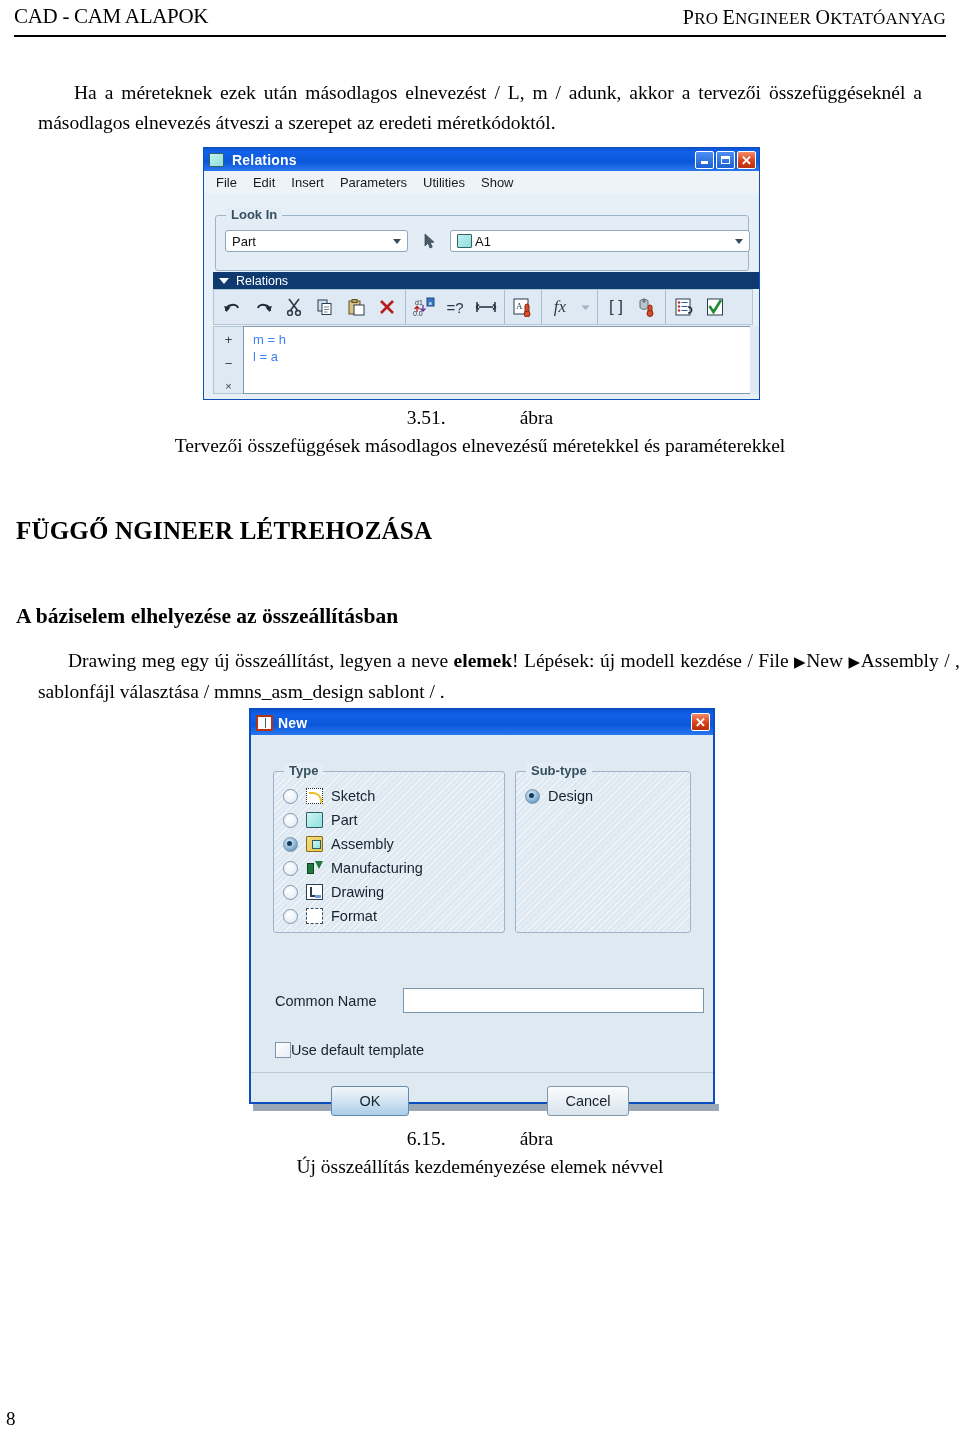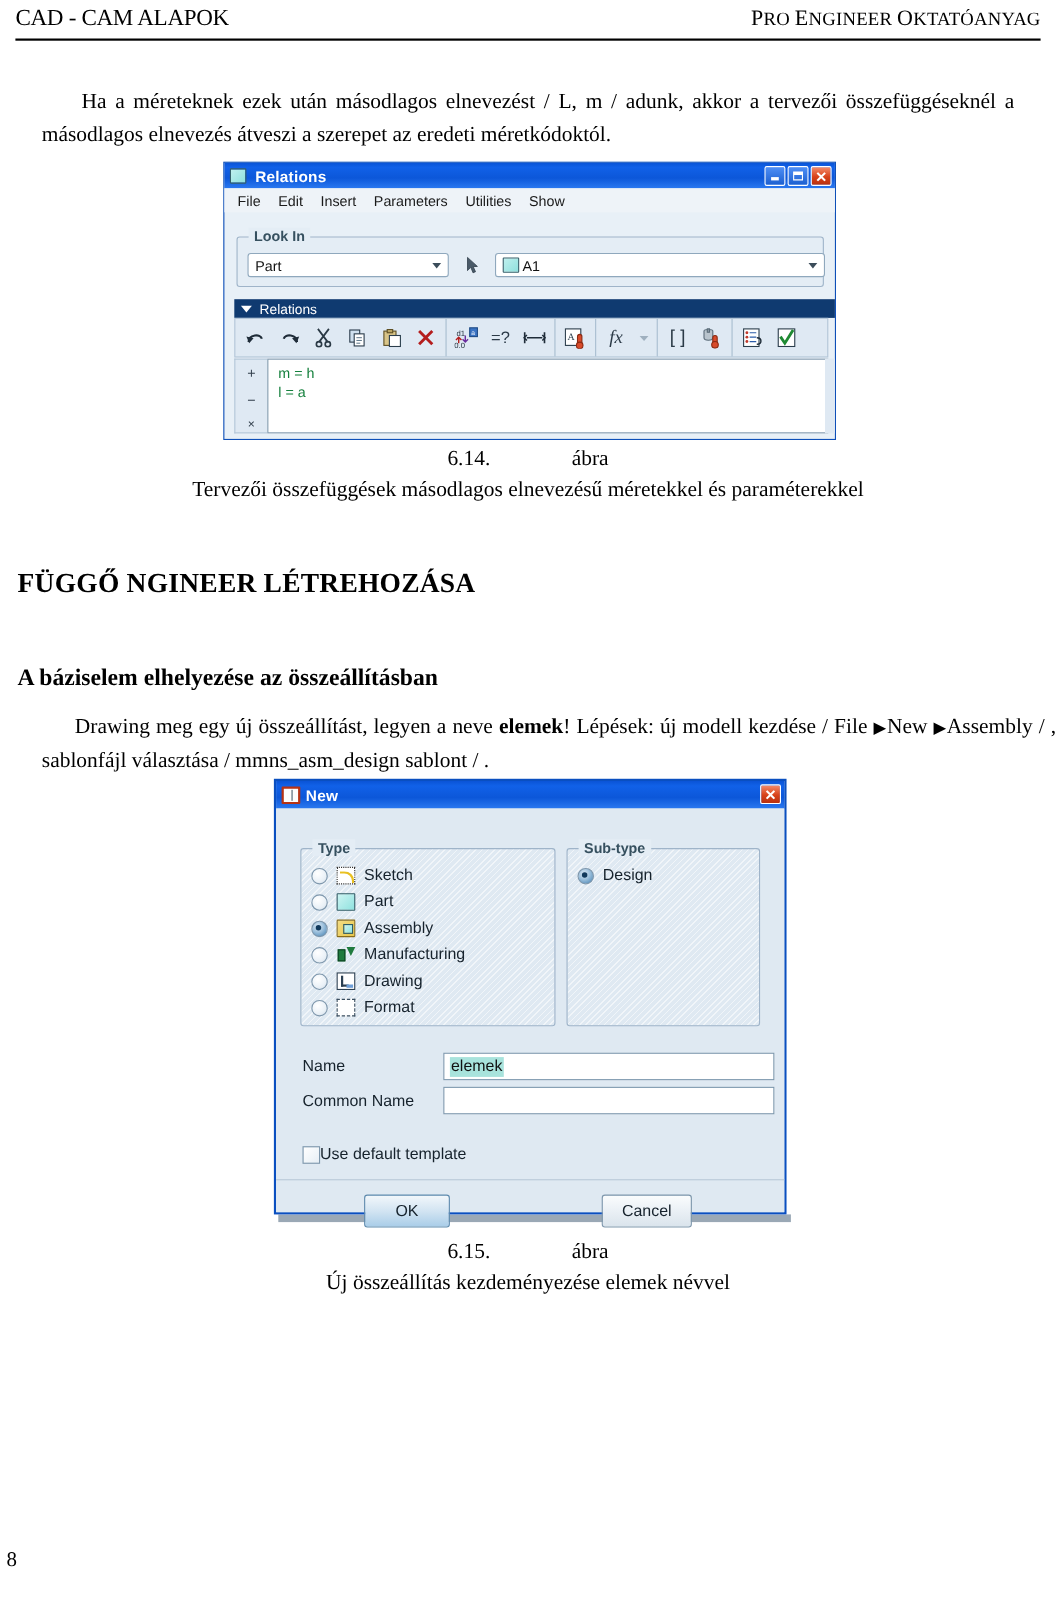--- a/index.html
+++ b/index.html
@@ -212,21 +212,21 @@
   #relations-window {
     left: 203px; top: 147px;
     width: 557px; height: 253px;
     border: 1px solid #0e4fb8;
     background: #e8f0f7;
   }
 
   .rel-lookin {
     position: absolute;
     left: 11px; top: 67px;
-    width: 534px; height: 46px;
+    width: 534px; height: 56px;
     background: #e4edf5;
   }
   .rel-lookin-inner {
     position: absolute; left: 9px; top: 12px;
     display: flex; align-items: center; gap: 7px;
   }
   .pick-btn {
     width: 26px; height: 24px;
     background: #e4edf5;
     border: 1px solid transparent;
@@ -303,21 +303,21 @@
   }
   .rel-textarea {
     flex: 1;
     background: #ffffff;
     border: 1px solid #7f98ad;
     box-sizing: border-box;
     padding: 4px 0 0 9px;
     font-family: "Liberation Sans", sans-serif;
     font-size: 13px;
     line-height: 17px;
-    color: #15803d;
+    color: #3b82f6;
   }
   .rel-scroll-right {
     position: absolute;
     right: 0; top: 178px;
     width: 9px; height: 68px;
     background: #dfe9f3;
   }
 
   
   #new-dialog {
@@ -713,21 +713,21 @@
     </div>
     <div class="rel-textarea">
       <div>m = h</div>
       <div>l = a</div>
     </div>
   </div>
   <div class="rel-scroll-right"></div>
 </div>
 
 <div class="caption" style="left:0; top:404px; width:960px;">
-  <div><span class="cap-num">6.14.</span><span class="cap-gap"></span><span>ábra</span></div>
+  <div><span class="cap-num">3.51.</span><span class="cap-gap"></span><span>ábra</span></div>
   <div>Tervezői összefüggések másodlagos elnevezésű méretekkel és paraméterekkel</div>
 </div>
 
 <div class="h1-heading">FÜGGŐ NGINEER LÉTREHOZÁSA</div>
 <div class="h2-heading">A báziselem elhelyezése az összeállításban</div>
 
 <div class="body-para para-steps"><span>Drawing meg egy új összeállítást, legyen a neve </span><b>elemek</b><span>! Lépések: új modell kezdése / File </span><span class="tri">▶</span><span>New </span><span class="tri">▶</span><span>Assembly / , sablonfájl választása / mmns_asm_design sablont / .</span></div>
 
 <div class="shadow-b" style="left:253px; top:1104px; width:466px; height:7px;"></div>
 <div class="win" id="new-dialog">
@@ -780,26 +780,20 @@
     <div class="groupbox gb-hatch" id="subtype-group">
       <span class="gb-title">Sub-type</span>
       <div style="padding-top:12px;">
         <div class="radio-row">
           <span class="radio checked"></span>
           <span>Design</span>
         </div>
       </div>
     </div>
 
-    <div class="nd-field-row" style="left:24px; top:222px;">
-      <span class="nd-label">Name</span>
-      <span class="nd-input">
-          <span class="sel-text">elemek</span>
-        </span>
-    </div>
 
     <div class="nd-field-row" style="left:24px; top:253px;">
       <span class="nd-label">Common Name</span>
       <span class="nd-input">
           <span></span>
         </span>
     </div>
 
     <div class="nd-check-row">
       <span class="checkbox"></span>

